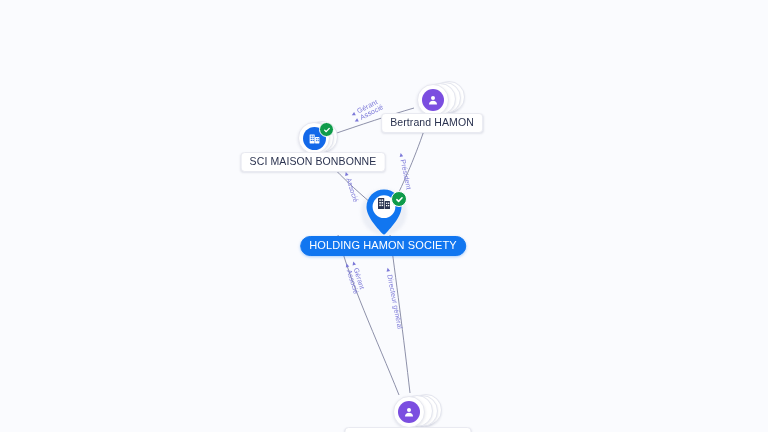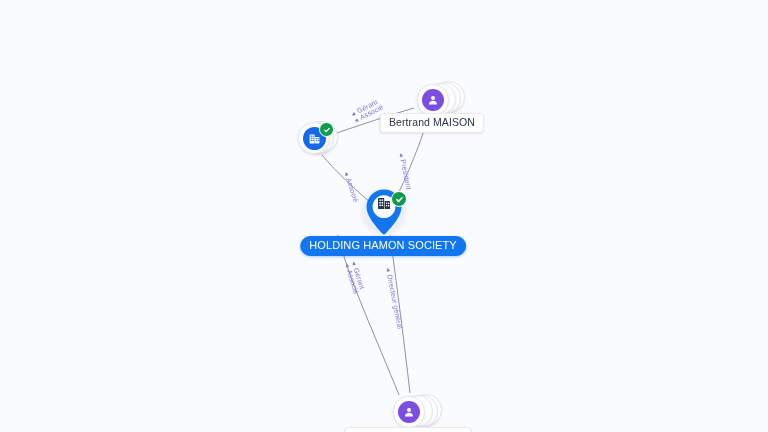--- a/index.html
+++ b/index.html
@@ -197,35 +197,36 @@
           <rect x="12" y="10" width="1.3" height="1.3" fill="#1369e9"></rect>
         </svg>
       </div>
     </div>
     <div class="verified" style="left:6px;top:-15px;">
       <svg width="8" height="8" viewBox="0 0 12 12" fill="none" stroke="#ffffff" stroke-width="2" stroke-linecap="round" stroke-linejoin="round">
         <path d="M2.5 6.2 L4.8 8.5 L9.4 3.6"></path>
       </svg>
     </div>
   </div>
+  <div class="label plain" style="left:313px; top:152px;">SCI MAISON BONBONNE</div>
 
   <div class="node" style="left:432px; top:99px;">
     <div class="stack" style="width:30px;height:30px;left:1px;top:-18px;"></div>
     <div class="stack" style="width:30px;height:30px;left:-3px;top:-17px;"></div>
     <div class="stack" style="width:30px;height:30px;left:-8px;top:-16px;"></div>
     <div class="person-disc">
       <div class="person-inner">
         <svg width="12" height="12" viewBox="0 0 16 16" fill="#ffffff">
           <circle cx="8" cy="5.4" r="2.7"></circle>
           <path d="M2.6 14c0-3.1 2.4-5 5.4-5s5.4 1.9 5.4 5z"></path>
         </svg>
       </div>
     </div>
   </div>
-  <div class="label plain" style="left:432px; top:113px;">Bertrand MAISON</div>
+  <div class="label plain" style="left:432px; top:113px;">Bertrand HAMON</div>
 
   <div class="node" style="left:384px; top:212px;">
     <div class="pin-halo"></div>
     <div class="pin">
       <svg width="38" height="48" viewBox="0 0 38 48">
         <path d="M19 1.4 C9.3 1.4 1.5 9.2 1.5 18.9 C1.5 29.5 14 41.5 17.6 45.8 C18.3 46.7 19.7 46.7 20.4 45.8 C24 41.5 36.5 29.5 36.5 18.9 C36.5 9.2 28.7 1.4 19 1.4 Z" fill="#1176f0"></path>
         <circle cx="19" cy="18.7" r="11.4" fill="#ffffff"></circle>
       </svg>
     </div>
     <div style="position:absolute;left:-8px;top:-17px;">

